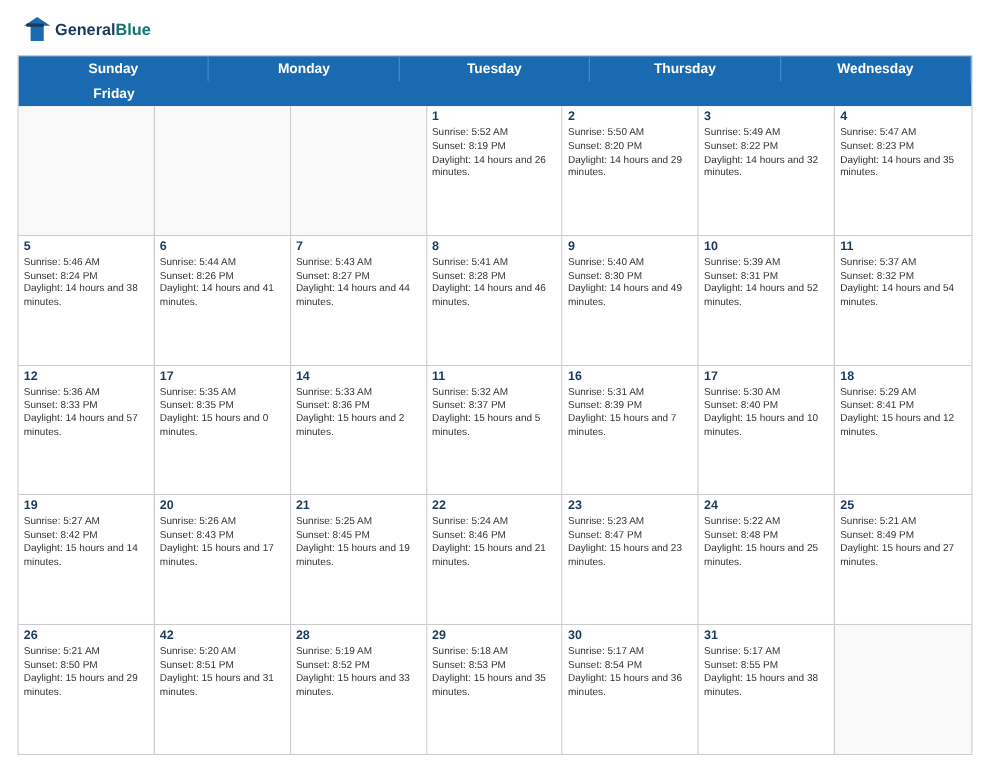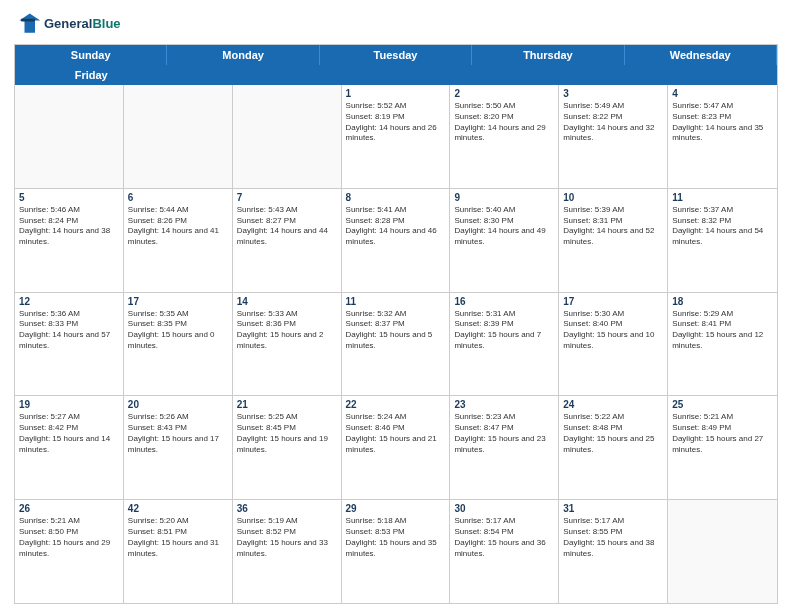--- a/index.html
+++ b/index.html
@@ -254,21 +254,21 @@
         <div class="cal-row">
           <div class="cal-cell">
             <div class="day-num">26</div>
             <div class="cell-info">Sunrise: 5:21 AM<br>Sunset: 8:50 PM<br>Daylight: 15 hours and 29 minutes.</div>
           </div>
           <div class="cal-cell">
             <div class="day-num">42</div>
             <div class="cell-info">Sunrise: 5:20 AM<br>Sunset: 8:51 PM<br>Daylight: 15 hours and 31 minutes.</div>
           </div>
           <div class="cal-cell">
-            <div class="day-num">36</div>
+            <div class="day-num">28</div>
             <div class="cell-info">Sunrise: 5:19 AM<br>Sunset: 8:52 PM<br>Daylight: 15 hours and 33 minutes.</div>
           </div>
           <div class="cal-cell">
             <div class="day-num">29</div>
             <div class="cell-info">Sunrise: 5:18 AM<br>Sunset: 8:53 PM<br>Daylight: 15 hours and 35 minutes.</div>
           </div>
           <div class="cal-cell">
             <div class="day-num">30</div>
             <div class="cell-info">Sunrise: 5:17 AM<br>Sunset: 8:54 PM<br>Daylight: 15 hours and 36 minutes.</div>
           </div>

